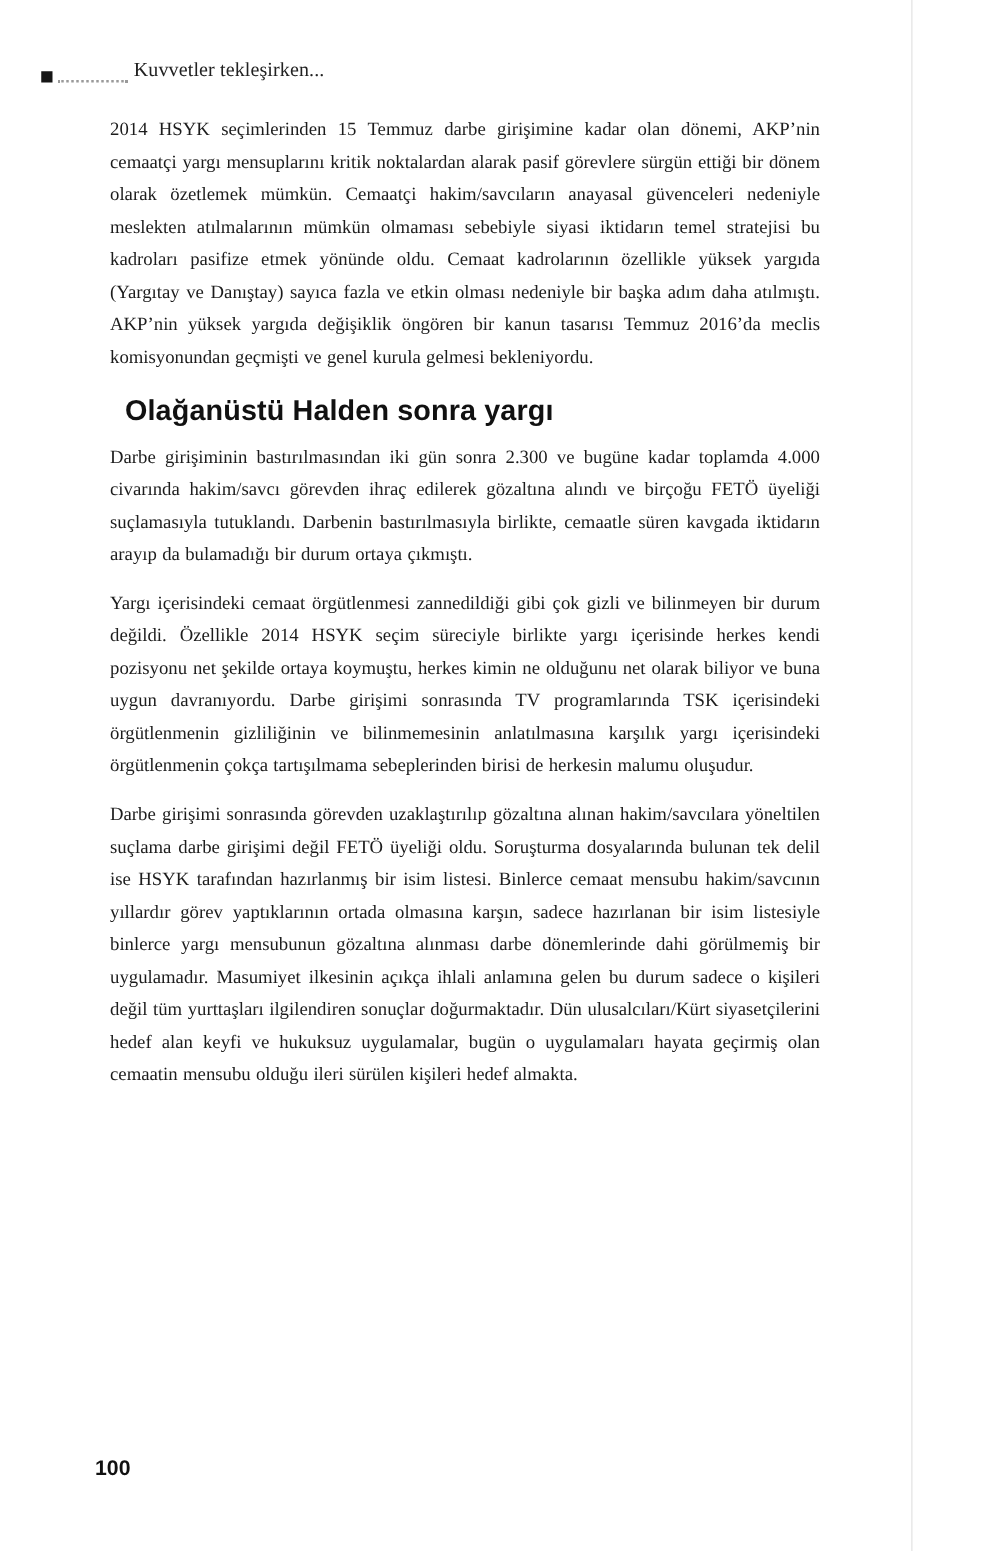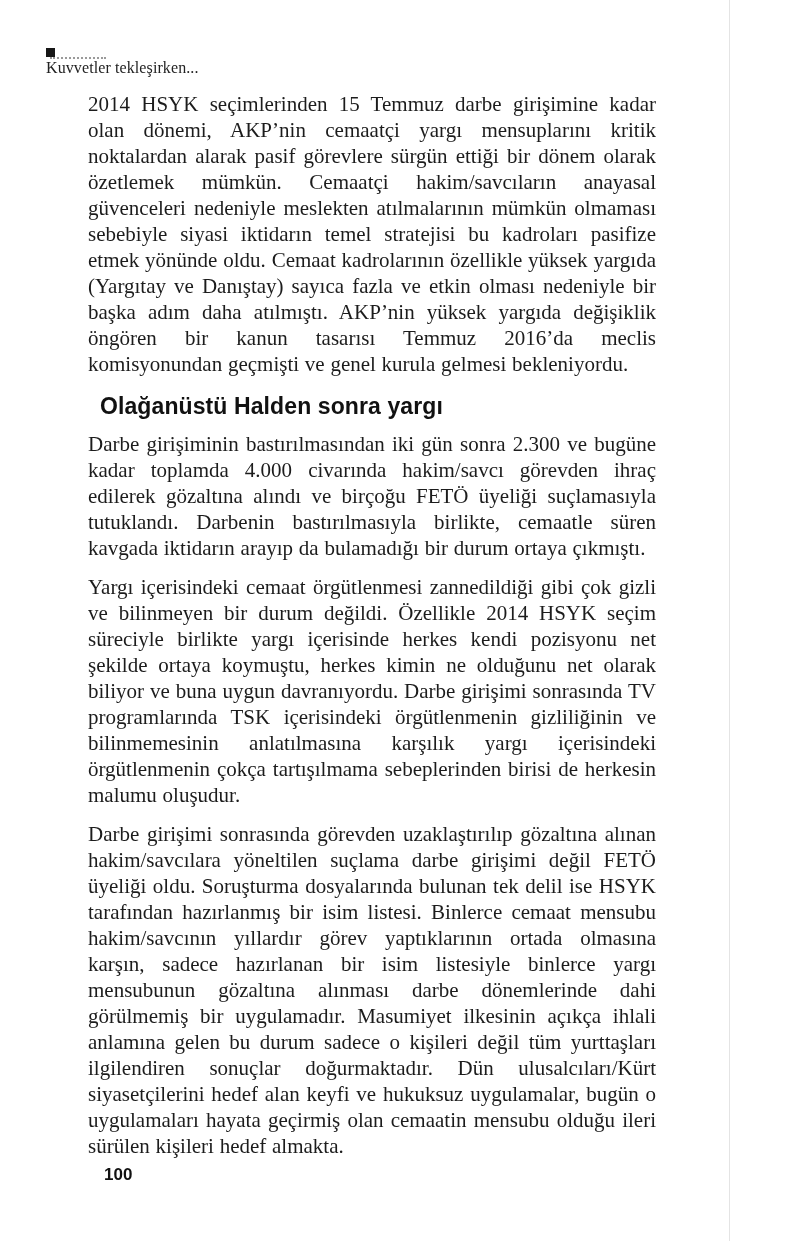--- a/index.html
+++ b/index.html
@@ -23,25 +23,24 @@
     position: absolute;
     top: 0;
     bottom: 0;
     right: 68px;
     width: 1px;
     background: #e4e4e4;
   }
   .running-header {
     position: absolute;
     top: 48px;
-    left: 46px;
+    left: 33px;
     display: flex;
-    align-items: flex-start;
+    align-items: flex-end;
     height: 18px;
-    flex-direction: column;
   }
   .header-square {
     width: 9px;
     height: 9px;
     background: #161616;
     flex: 0 0 auto;
   }
   .header-dots {
     width: 56px;
     height: 0;
@@ -56,38 +55,38 @@
     letter-spacing: 0.1px;
     white-space: nowrap;
   }
   .content {
     position: absolute;
     left: 88px;
     top: 91px;
     width: 568px;
   }
   .body-para {
-    font-size: 21px;
+    font-size: 15px;
     line-height: 26px;
     text-align: justify;
     color: #1c1c1c;
     margin-bottom: 13px;
     word-spacing: 0.5px;
   }
   .section-heading {
     font-family: "Liberation Sans", sans-serif;
     font-weight: 700;
     font-size: 23px;
     color: #111111;
     letter-spacing: 0.1px;
     margin: 16px 0 11px 12px;
   }
   .page-number {
     position: absolute;
-    left: 104px;
+    left: 76px;
     bottom: 56px;
     font-family: "Liberation Sans", sans-serif;
     font-weight: 700;
     font-size: 17px;
     color: #111111;
   }
 </style>
 </head>
 <body>
 

